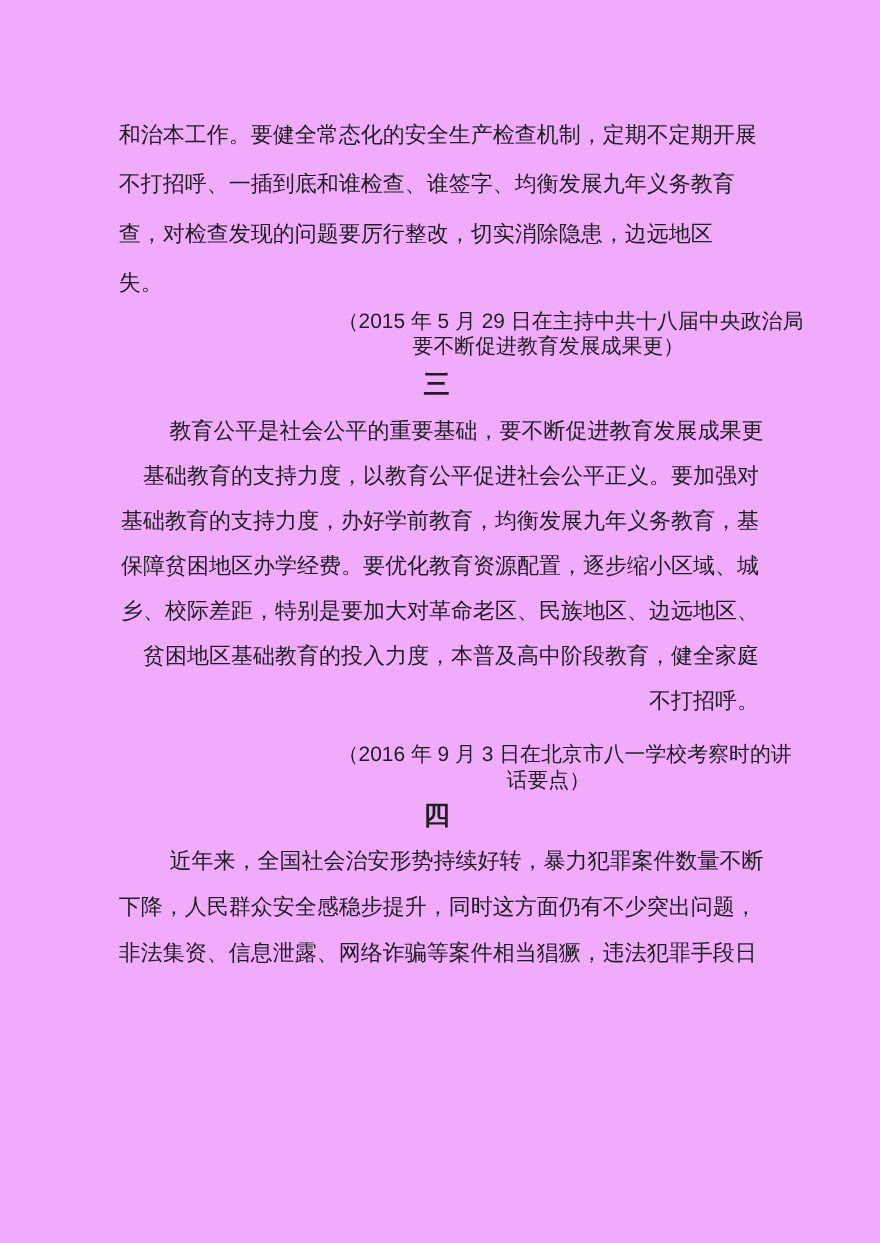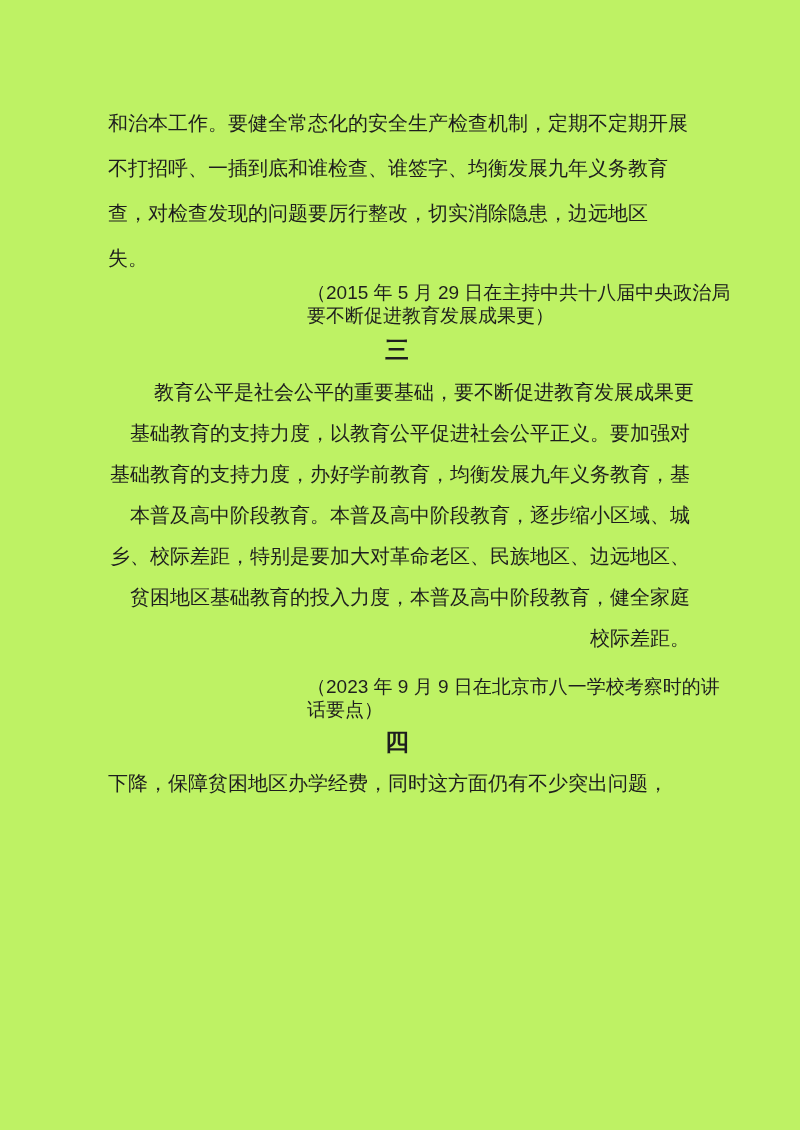--- a/index.html
+++ b/index.html
@@ -4,21 +4,21 @@
 <style>
   html, body {
     margin: 0;
     padding: 0;
     background: #ffffff;
   }
   .page {
     position: relative;
     width: 800px;
     height: 1130px;
-    background: #bef264;
+    background: #f0abfc;
     overflow: hidden;
     font-family: "Liberation Sans", sans-serif;
     color: #1e1e1e;
   }
   .content {
     position: absolute;
     left: 108px;
     top: 101px;
     width: 582px;
   }
@@ -27,20 +27,21 @@
     font-size: 20px;
     letter-spacing: 0px;
   }
   .p1 .line { line-height: 45px; }
   .p2 .line { line-height: 41px; text-align: right; }
   .p3 .line { line-height: 42px; }
   .indent { padding-left: 46px; }
   .citation {
     margin-left: 199px;
     font-size: 19px;
+    text-align: center;
   }
   .citation .line {
     white-space: nowrap;
     line-height: 23px;
   }
   .heading {
     width: 578px;
     text-align: center;
     font-size: 24px;
     font-weight: bold;
@@ -69,31 +70,33 @@
       <div class="line">（2015 年 5 月 29 日在主持中共十八届中央政治局</div>
       <div class="line">要不断促进教育发展成果更）</div>
     </div>
 
     <div class="heading h1">三</div>
 
     <div class="para p2">
       <div class="line indent">教育公平是社会公平的重要基础，要不断促进教育发展成果更</div>
       <div class="line">基础教育的支持力度，以教育公平促进社会公平正义。要加强对</div>
       <div class="line">基础教育的支持力度，办好学前教育，均衡发展九年义务教育，基</div>
-      <div class="line">本普及高中阶段教育。本普及高中阶段教育，逐步缩小区域、城</div>
+      <div class="line">保障贫困地区办学经费。要优化教育资源配置，逐步缩小区域、城</div>
       <div class="line">乡、校际差距，特别是要加大对革命老区、民族地区、边远地区、</div>
       <div class="line">贫困地区基础教育的投入力度，本普及高中阶段教育，健全家庭</div>
-      <div class="line">校际差距。</div>
+      <div class="line">不打招呼。</div>
     </div>
 
     <div class="citation c2">
-      <div class="line">（2023 年 9 月 9 日在北京市八一学校考察时的讲</div>
+      <div class="line">（2016 年 9 月 3 日在北京市八一学校考察时的讲</div>
       <div class="line">话要点）</div>
     </div>
 
     <div class="heading h2">四</div>
 
     <div class="para p3">
-      <div class="line">下降，保障贫困地区办学经费，同时这方面仍有不少突出问题，</div>
+      <div class="line indent">近年来，全国社会治安形势持续好转，暴力犯罪案件数量不断</div>
+      <div class="line">下降，人民群众安全感稳步提升，同时这方面仍有不少突出问题，</div>
+      <div class="line">非法集资、信息泄露、网络诈骗等案件相当猖獗，违法犯罪手段日</div>
     </div>
 
   </div>
 </div>
 
 </body></html>

